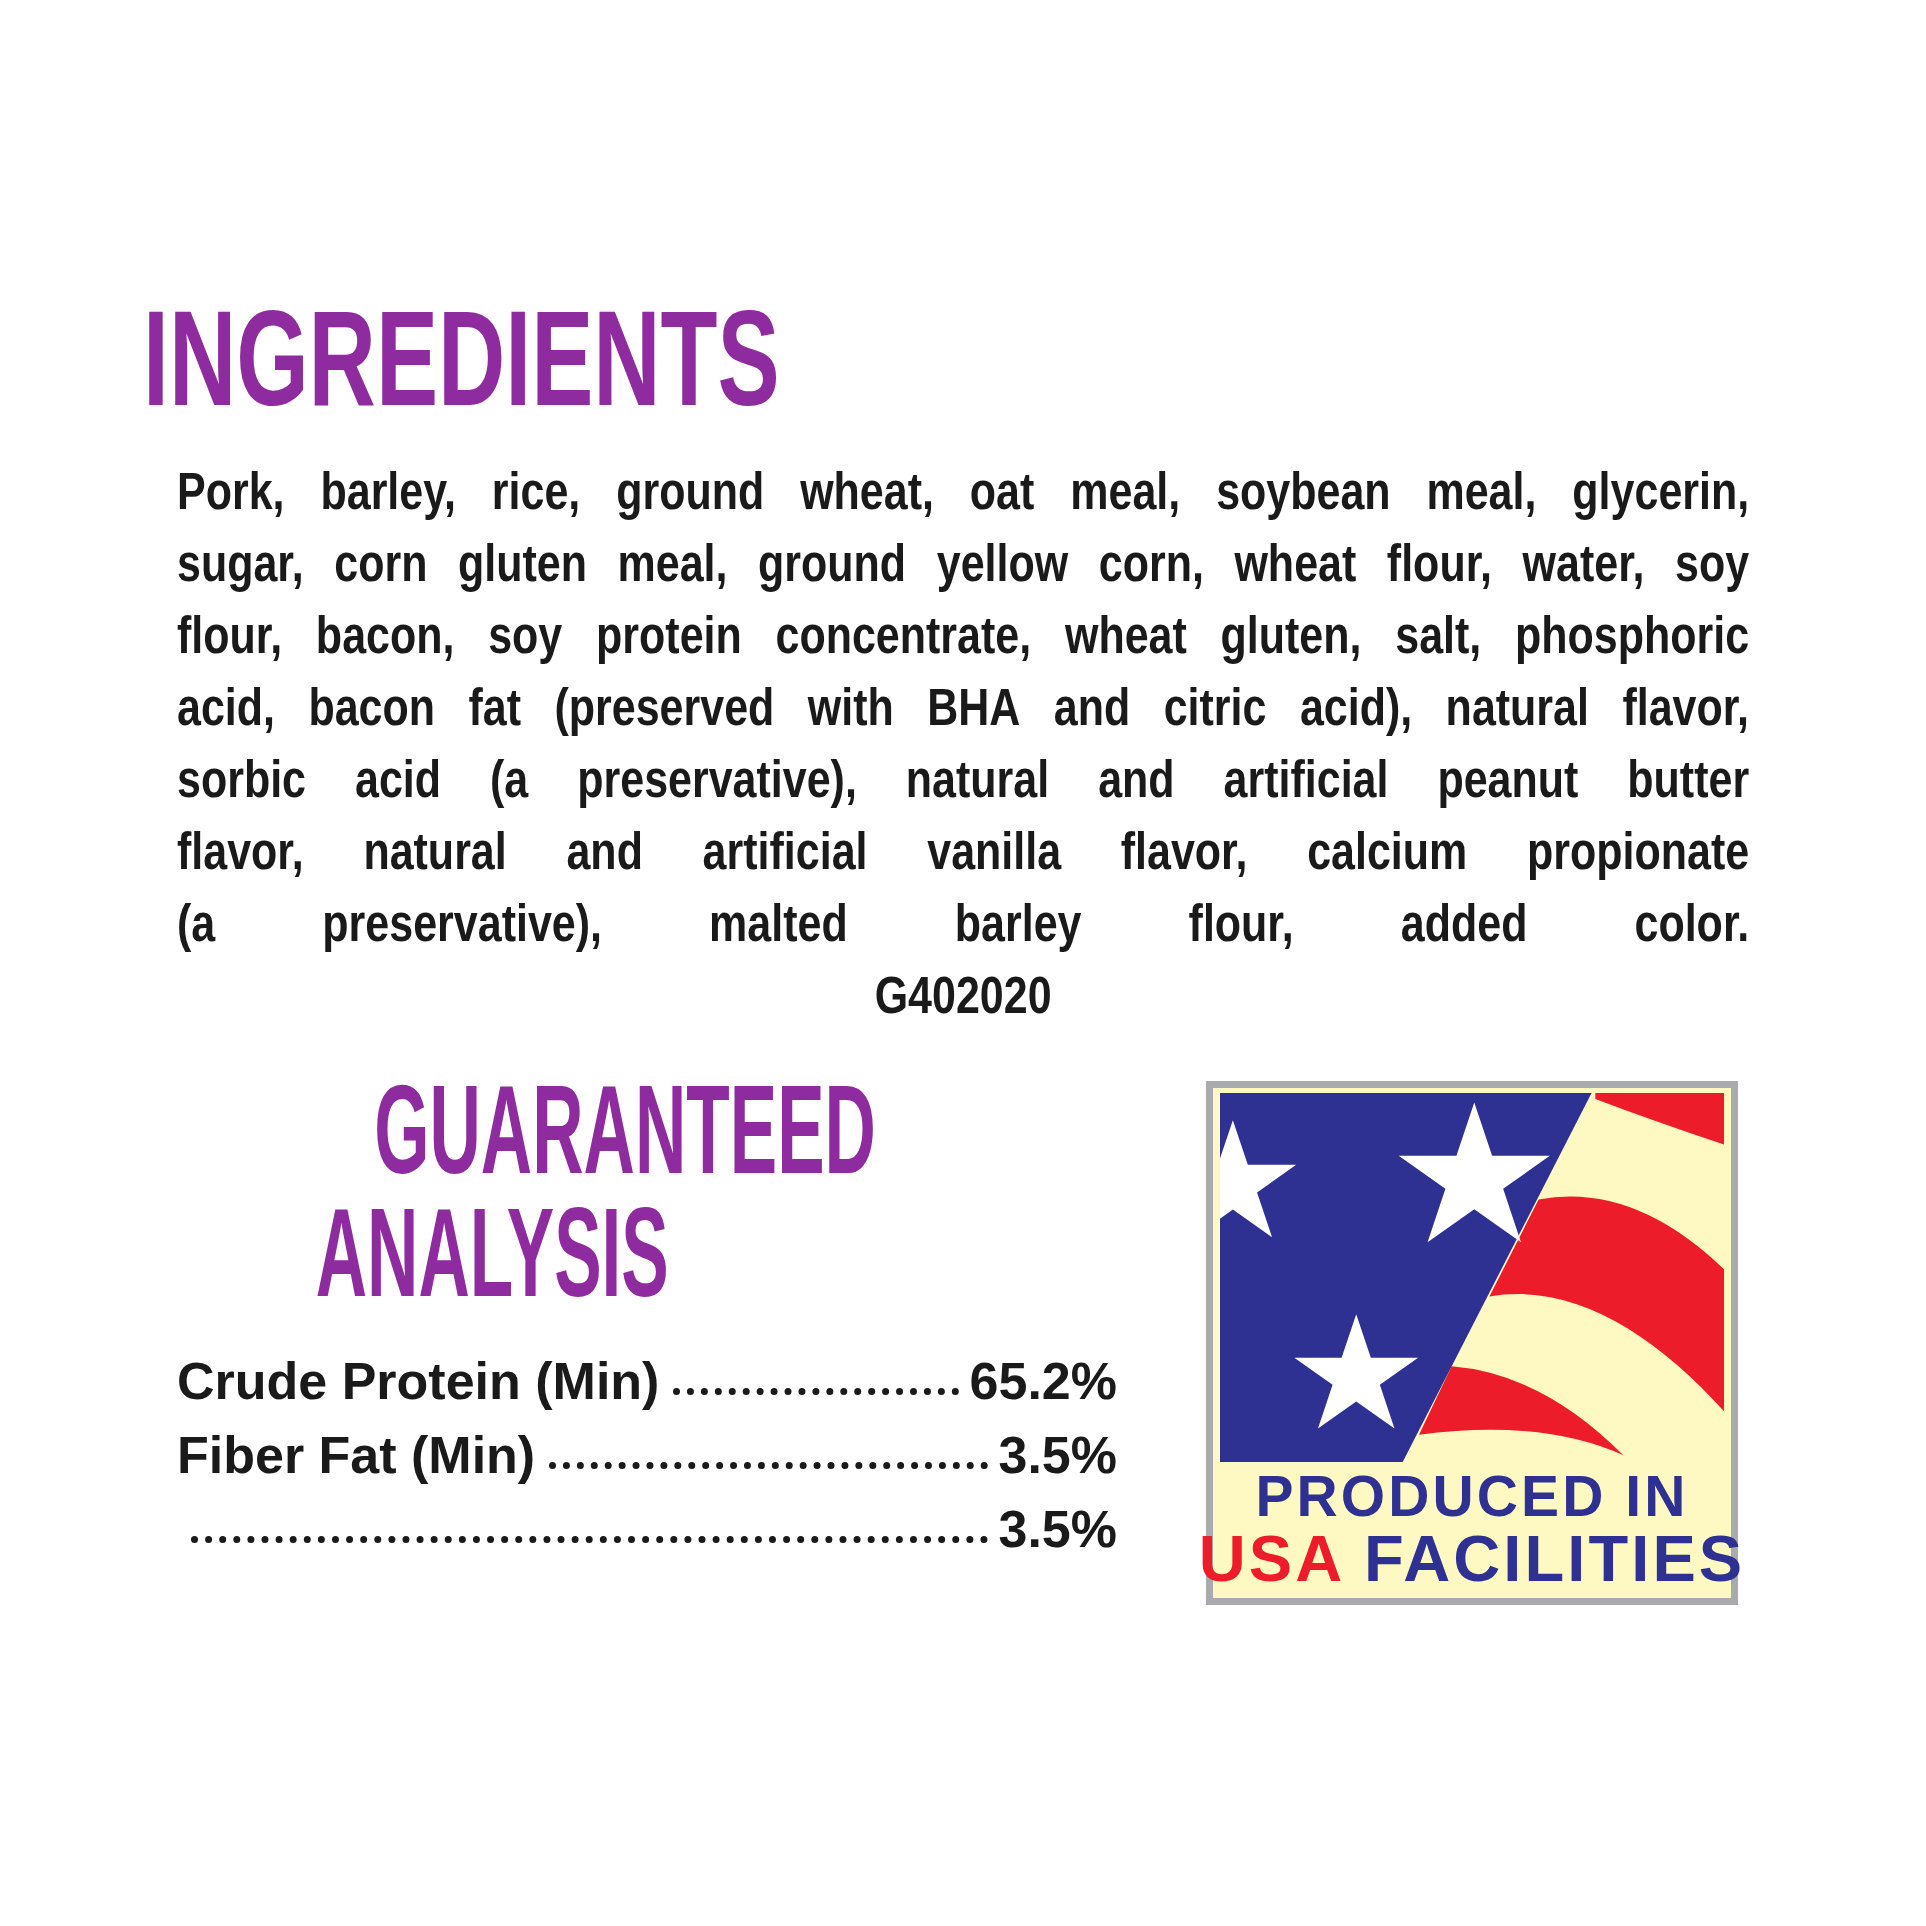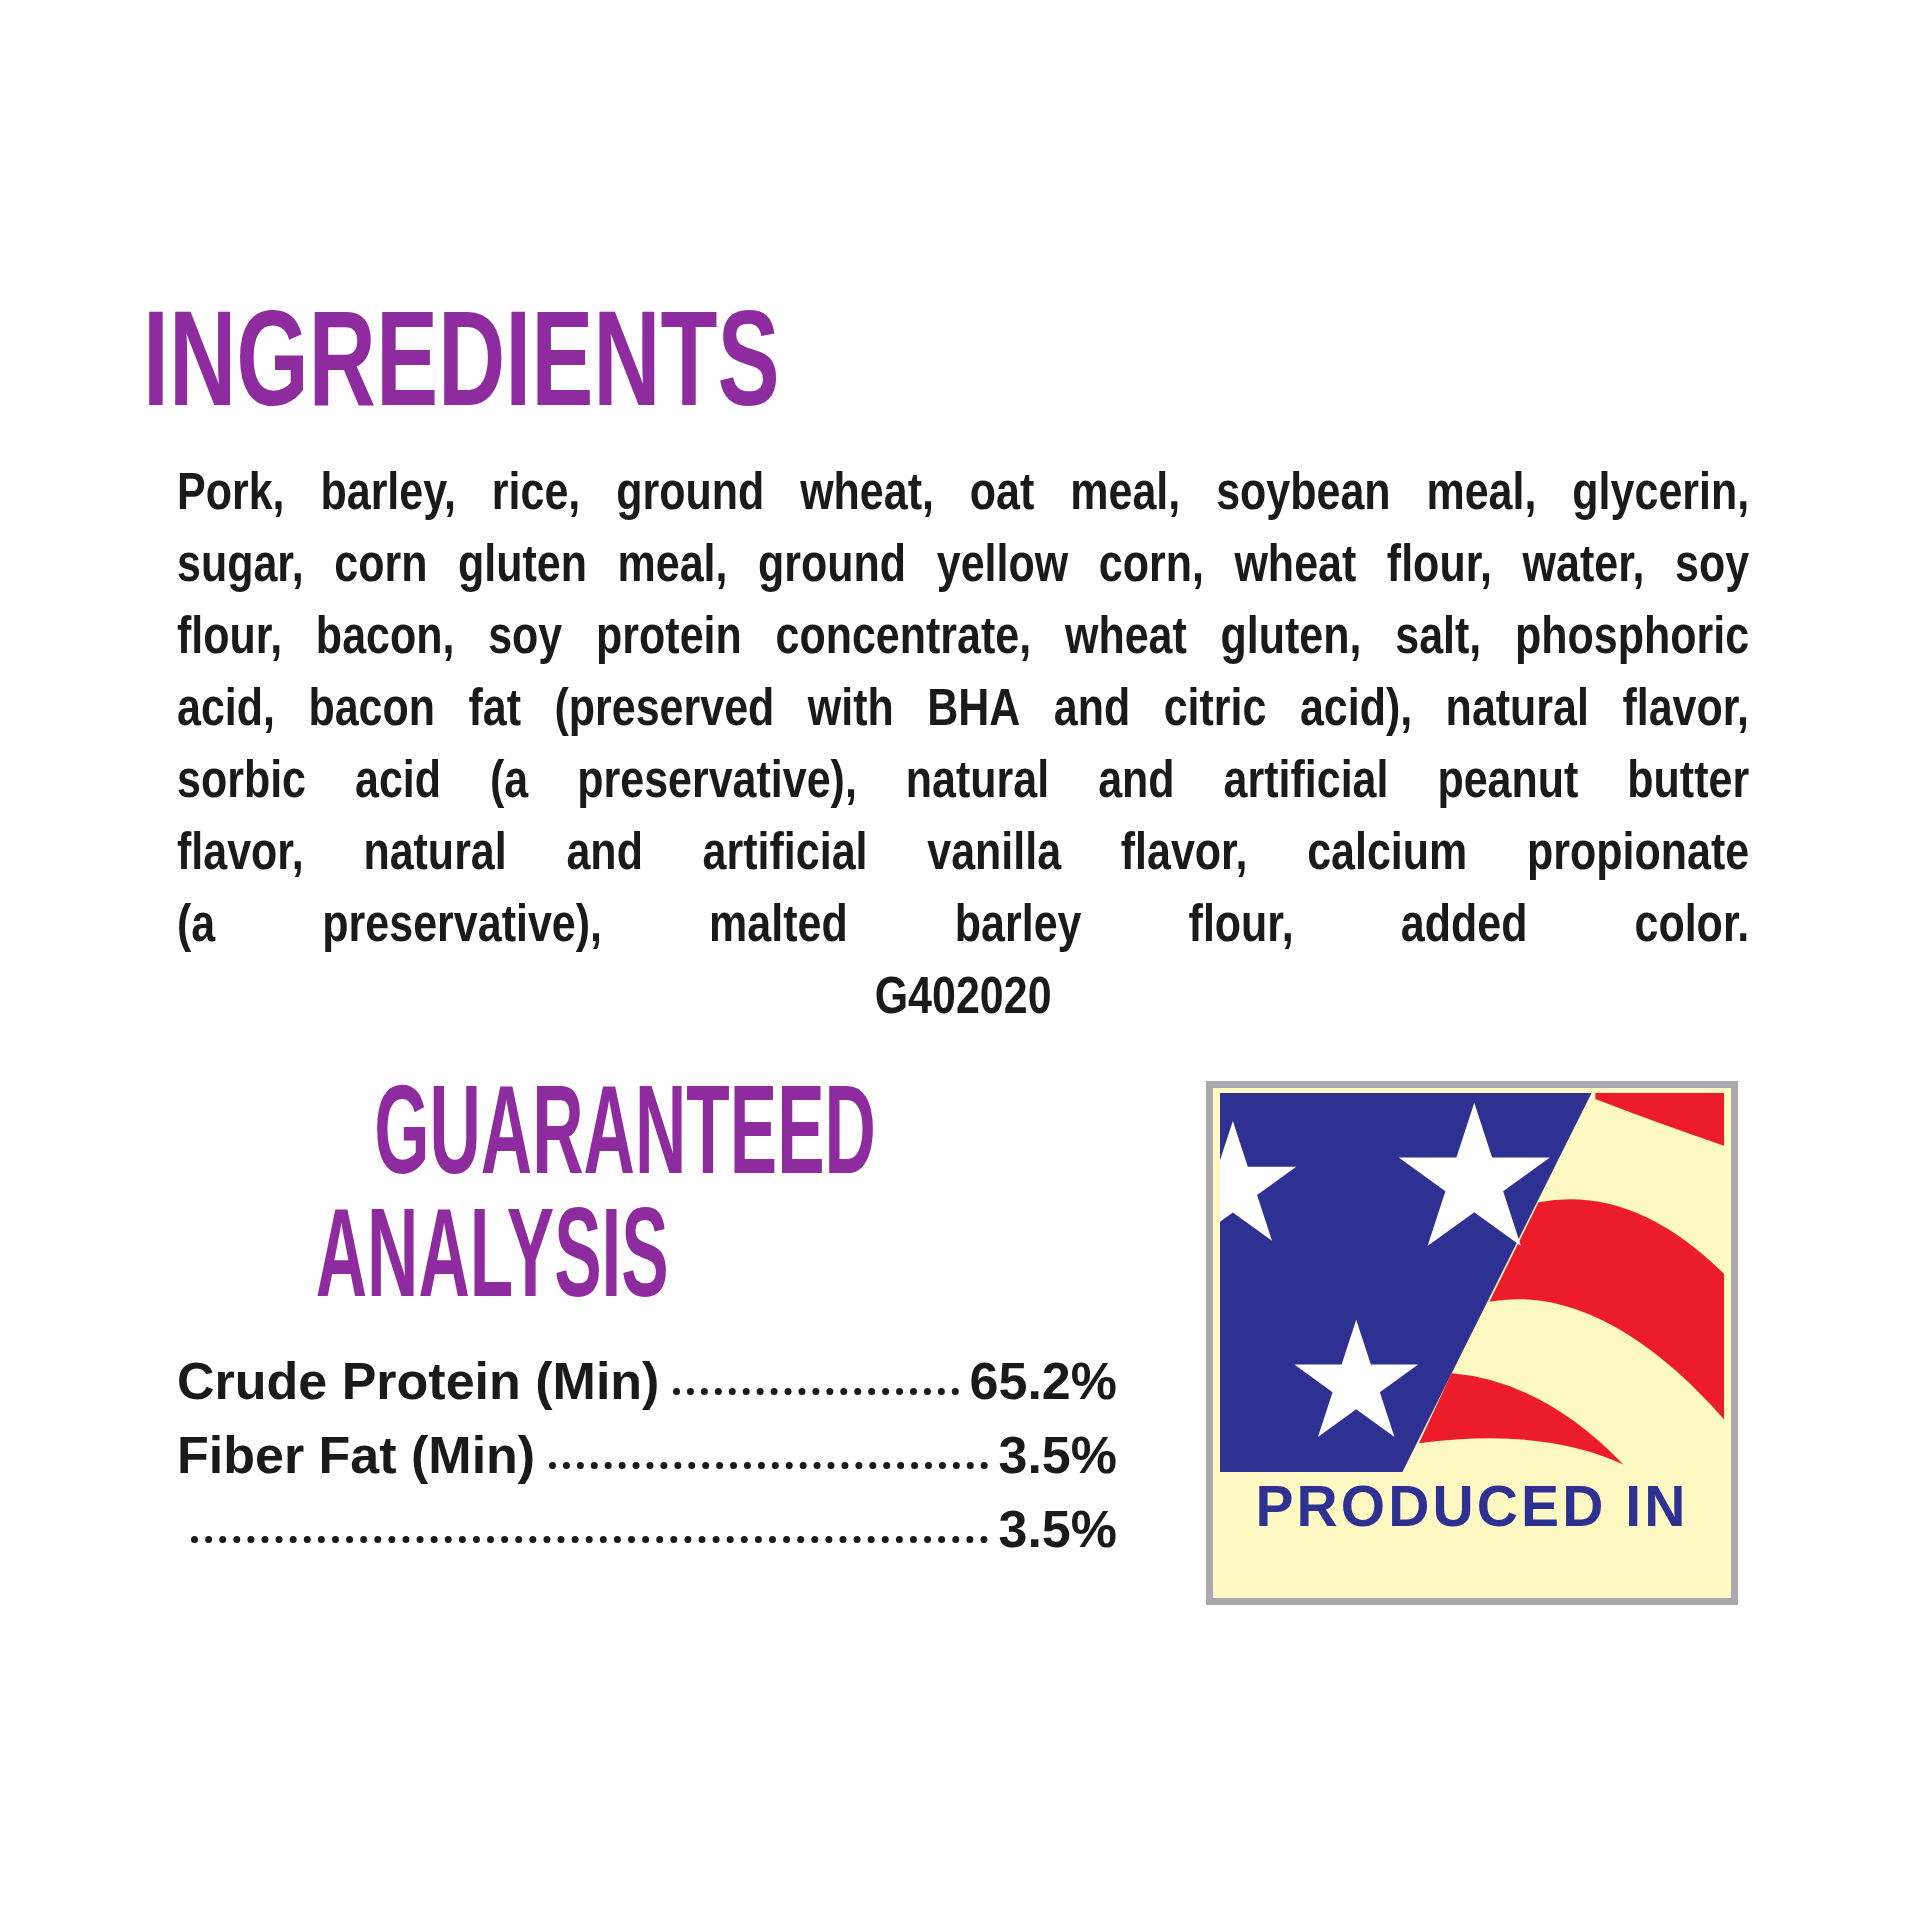--- a/index.html
+++ b/index.html
@@ -163,16 +163,17 @@
 
       <path d="M306,372 Q426,382 533,493 Q426,443 263,465 Z" fill="#EC1C2B"></path>
 
       <g fill="#ffffff">
         <polygon points="0,-1 0.2246,-0.309 0.951,-0.309 0.3633,0.118 0.588,0.809 0,0.382 -0.588,0.809 -0.3633,0.118 -0.951,-0.309 -0.2246,-0.309" transform="translate(17 125) scale(88)"></polygon>
         <polygon points="0,-1 0.2246,-0.309 0.951,-0.309 0.3633,0.118 0.588,0.809 0,0.382 -0.588,0.809 -0.3633,0.118 -0.951,-0.309 -0.2246,-0.309" transform="translate(336 118) scale(105)"></polygon>
         <polygon points="0,-1 0.2246,-0.309 0.951,-0.309 0.3633,0.118 0.588,0.809 0,0.382 -0.588,0.809 -0.3633,0.118 -0.951,-0.309 -0.2246,-0.309" transform="translate(180 387) scale(86)"></polygon>
       </g>
     </svg>
     <div class="badge-line1">PRODUCED IN</div>
+    <div class="badge-line2"><span class="usa">USA</span> <span>FACILITIES</span></div>
   </div>
 
 </div>
 
 
 </body></html>

